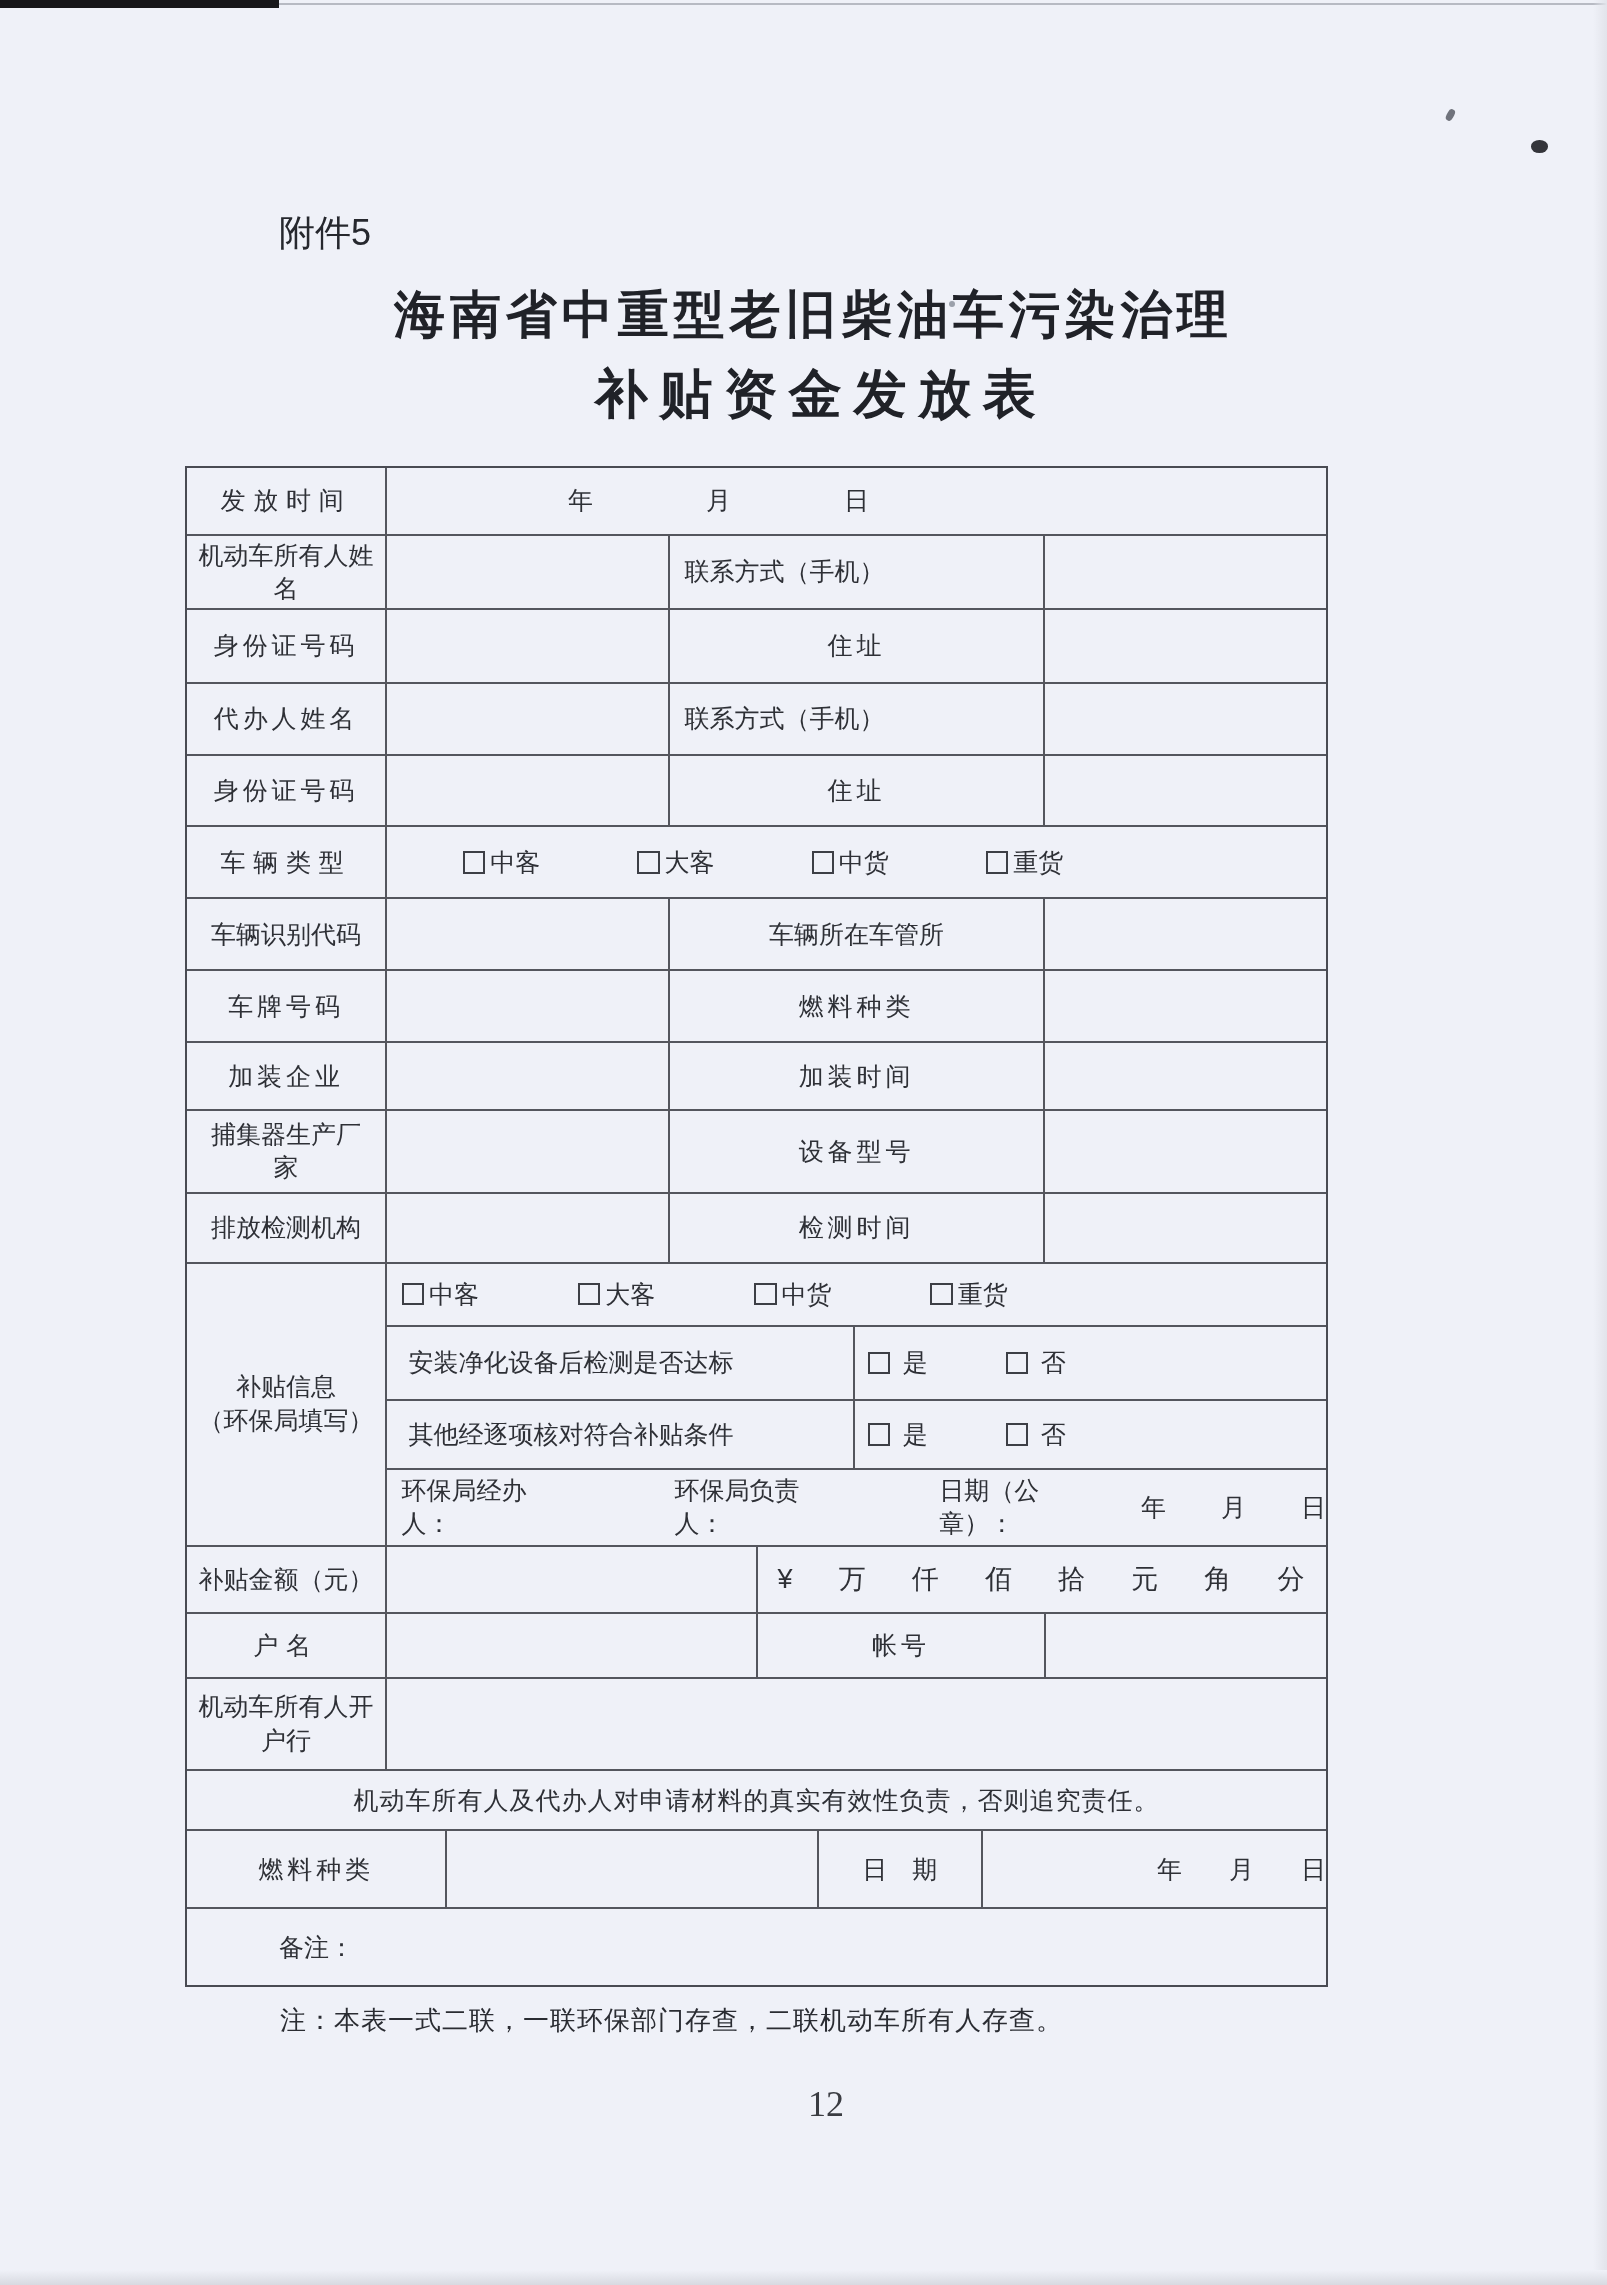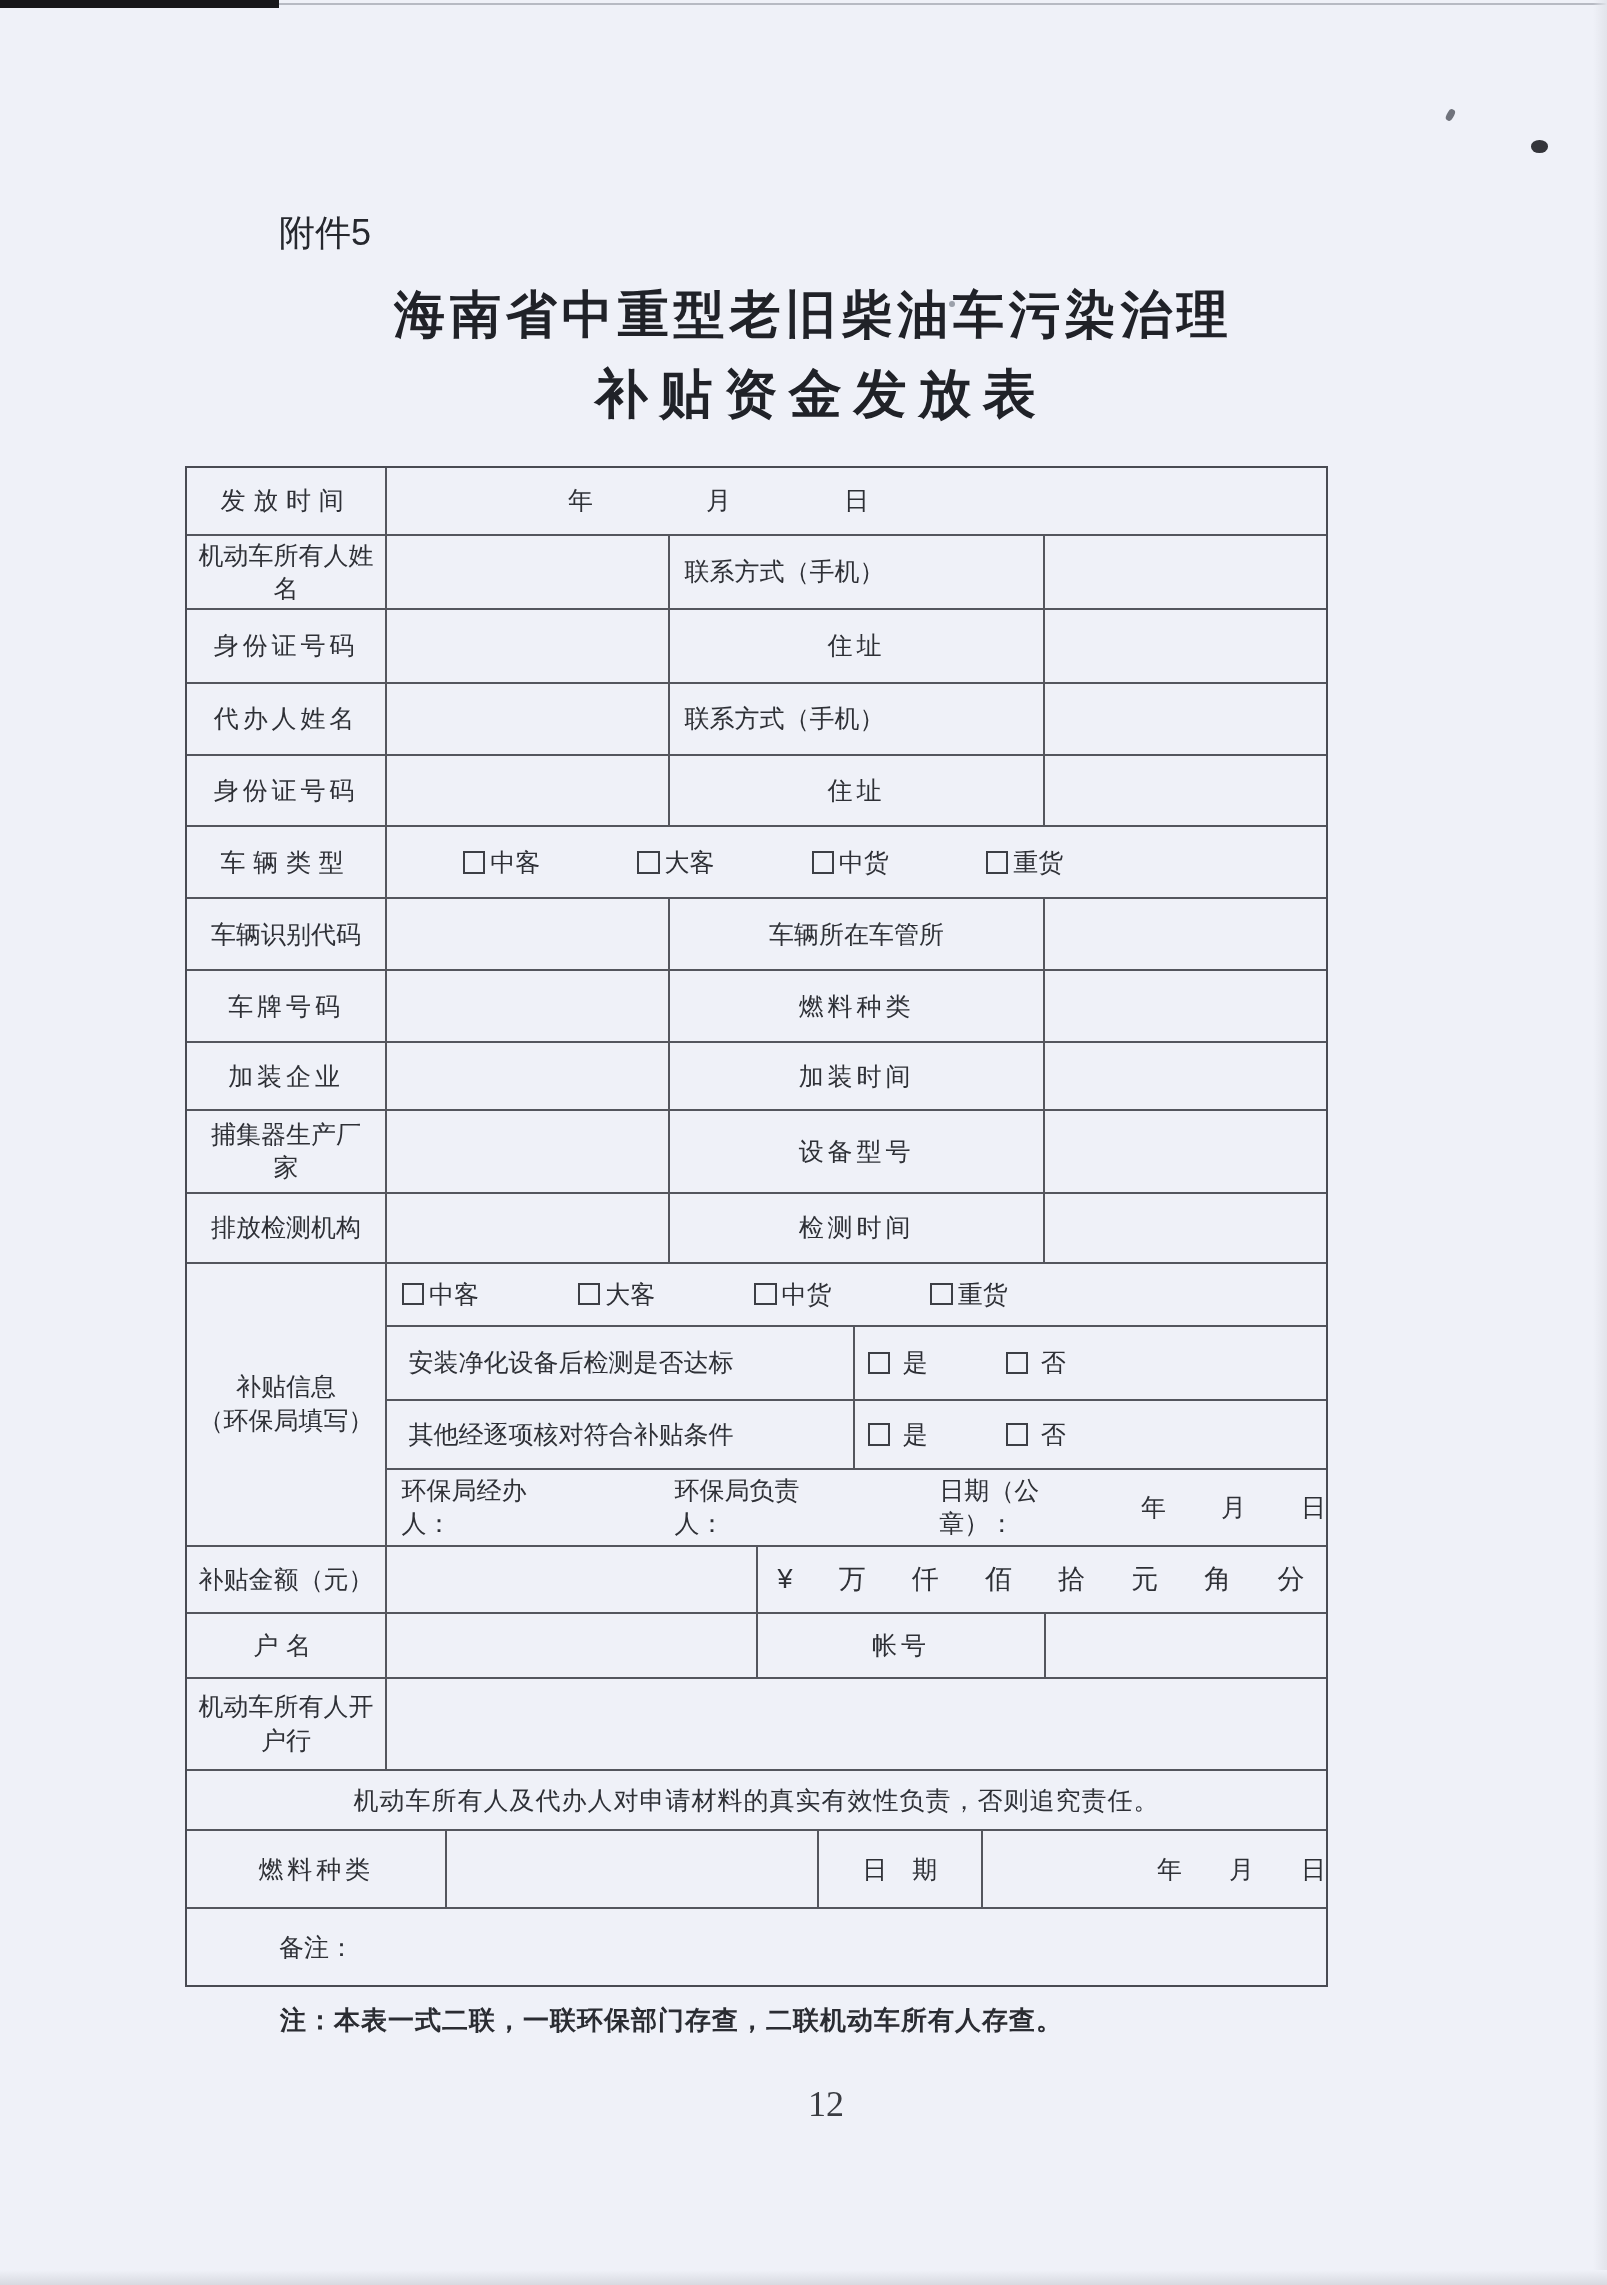--- a/index.html
+++ b/index.html
@@ -74,21 +74,21 @@
   .amount-units{justify-content:space-between;padding:0 21.5px 0 19.5px;font-size:27px;}
   .w380{width:371px;}
   .w295{width:288px;}
   .w270{width:263px;}
   .w385{width:375px;}
   .w170{width:166px;}
   .ymd-sign{justify-content:flex-start;padding-left:174px;gap:47px;}
   .remarks-cell{justify-content:flex-start;padding-left:92px;}
   .decl-cell{font-size:25px;letter-spacing:1px;}
 
-  .footnote{position:absolute;left:280px;top:2003px;font-size:26px;font-weight:700;color:#2a2c32;letter-spacing:1px;}
+  .footnote{position:absolute;left:280px;top:2003px;font-size:26px;font-weight:400;color:#2a2c32;letter-spacing:1px;}
   .pagenum{position:absolute;left:0;width:1607px;top:2083px;text-align:center;
     font-family:"Liberation Serif","DejaVu Serif",serif;font-size:36px;color:#3a3c42;transform:translateX(22.4px);}
 </style>
 </head>
 <body>
 
 <div class="page">
 
   <div class="scan-top-strip"></div>
   <div class="scan-top-line"></div>

